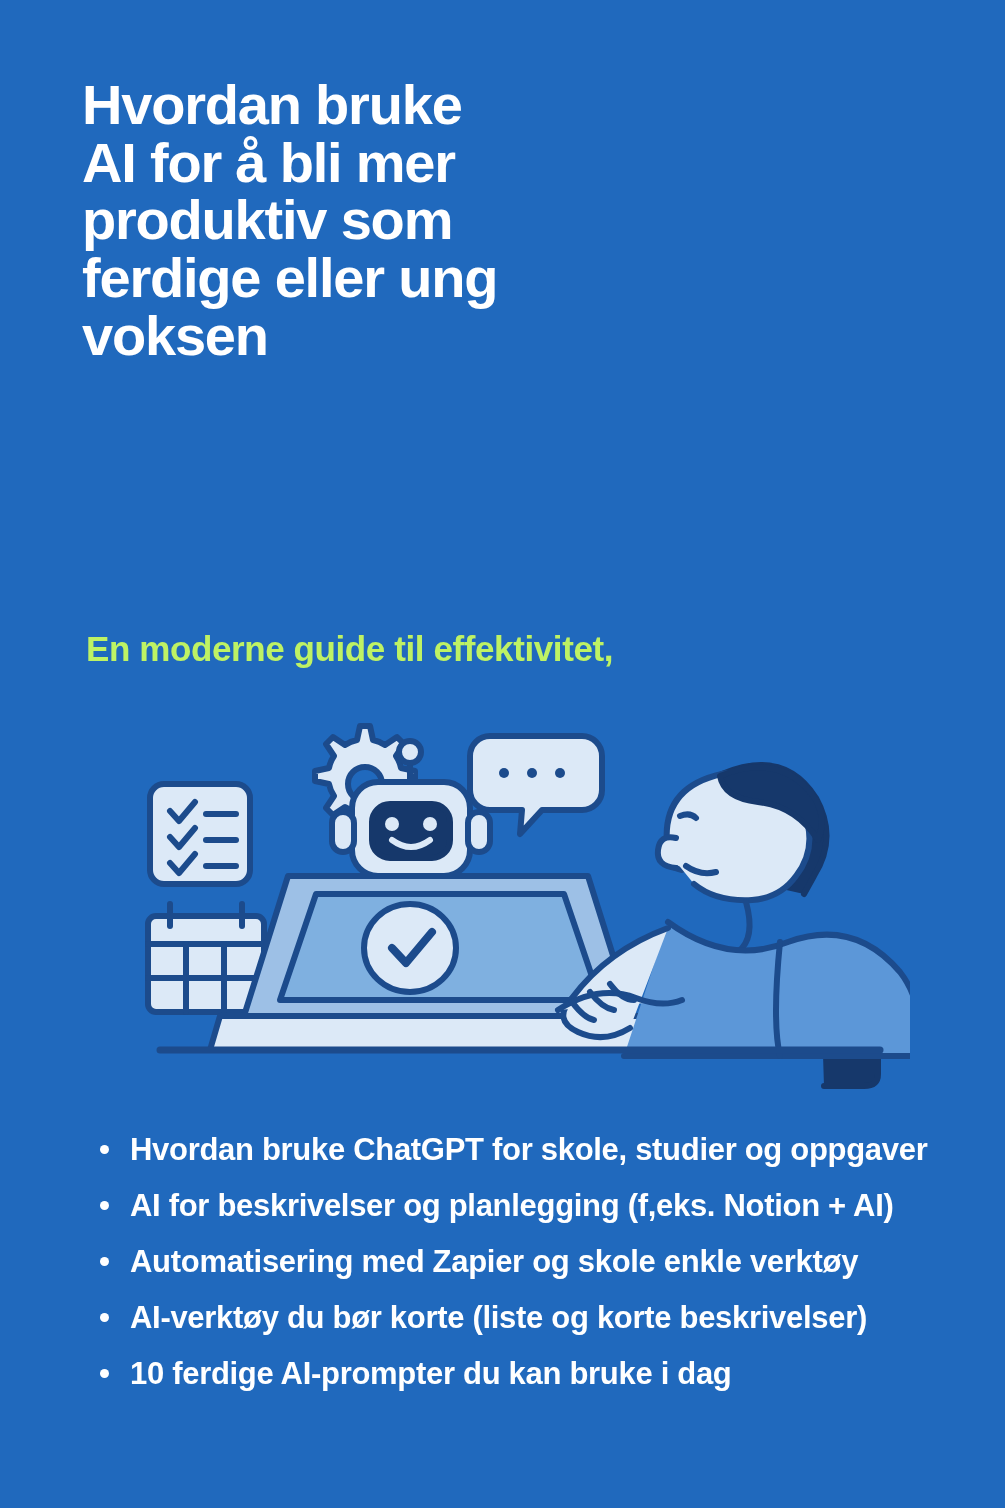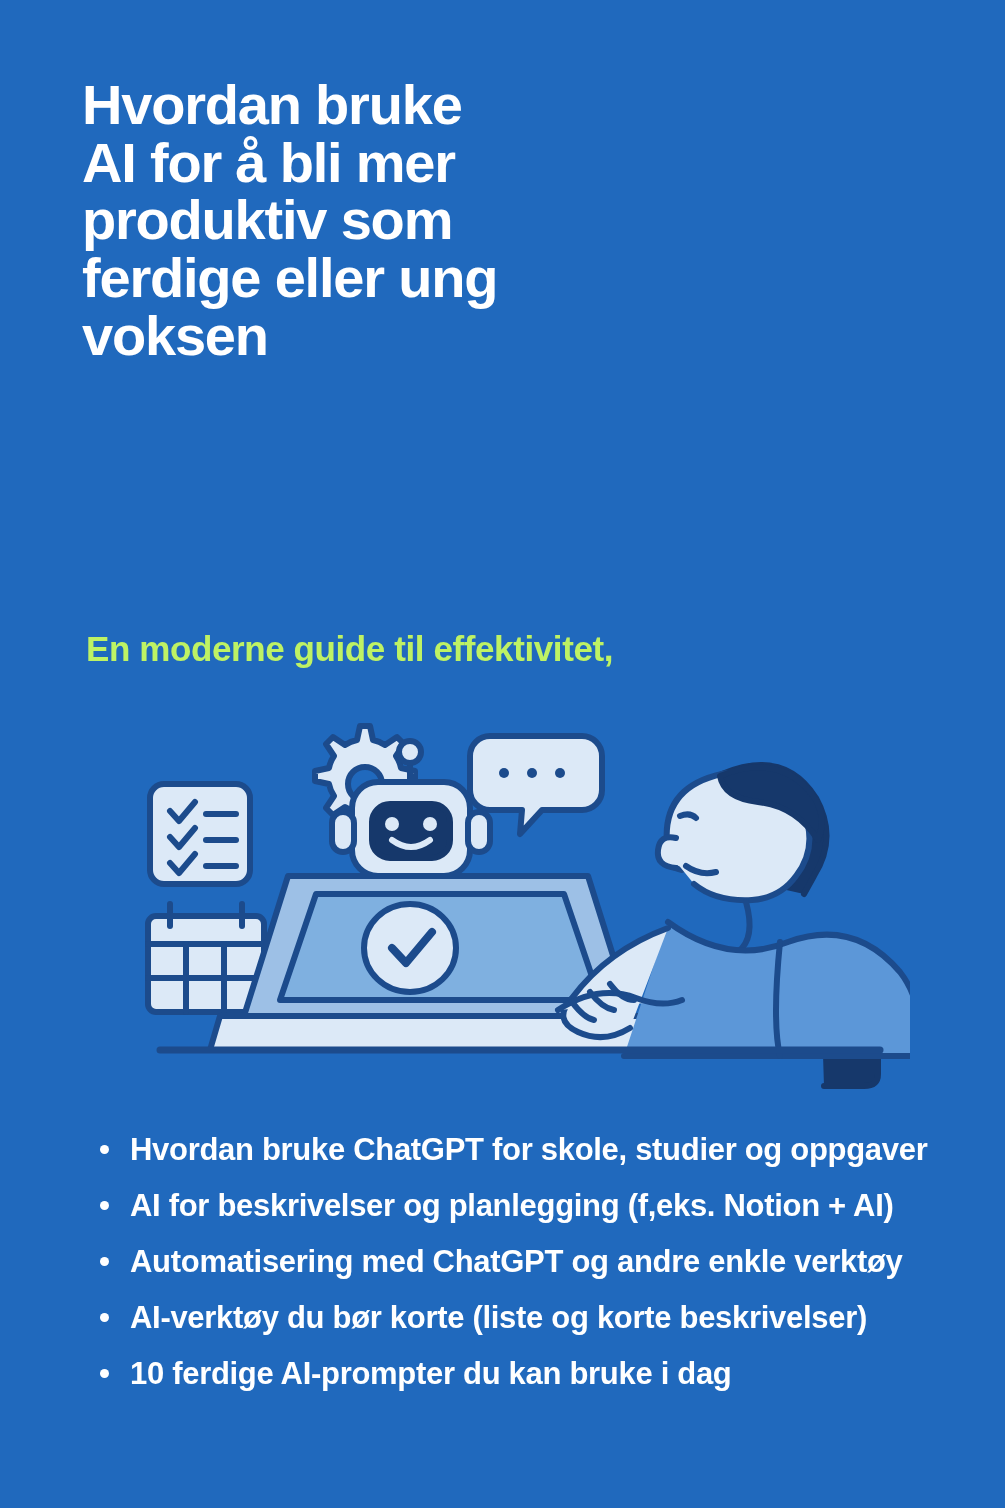--- a/index.html
+++ b/index.html
@@ -179,18 +179,18 @@
           <path d="M40 334 h720" stroke-width="7"></path>
           <path d="M60 334 q340 44 700 30" stroke="none"></path>
         </g>
       </g>
     </svg>
   </div>
 
   <ul class="bullets">
     <li><span class="dot"></span><span>Hvordan bruke ChatGPT for skole, studier og oppgaver</span></li>
     <li><span class="dot"></span><span>AI for beskrivelser og planlegging (f,eks. Notion + AI)</span></li>
-    <li><span class="dot"></span><span>Automatisering med ChatGPT og andre enkle verktøy</span></li>
+    <li><span class="dot"></span><span>Automatisering med Zapier og skole enkle verktøy</span></li>
     <li><span class="dot"></span><span>AI-verktøy du bør korte (liste og korte beskrivelser)</span></li>
     <li><span class="dot"></span><span>10 ferdige AI-prompter du kan bruke i dag</span></li>
   </ul>
 
 </div>
 
 </body></html>

